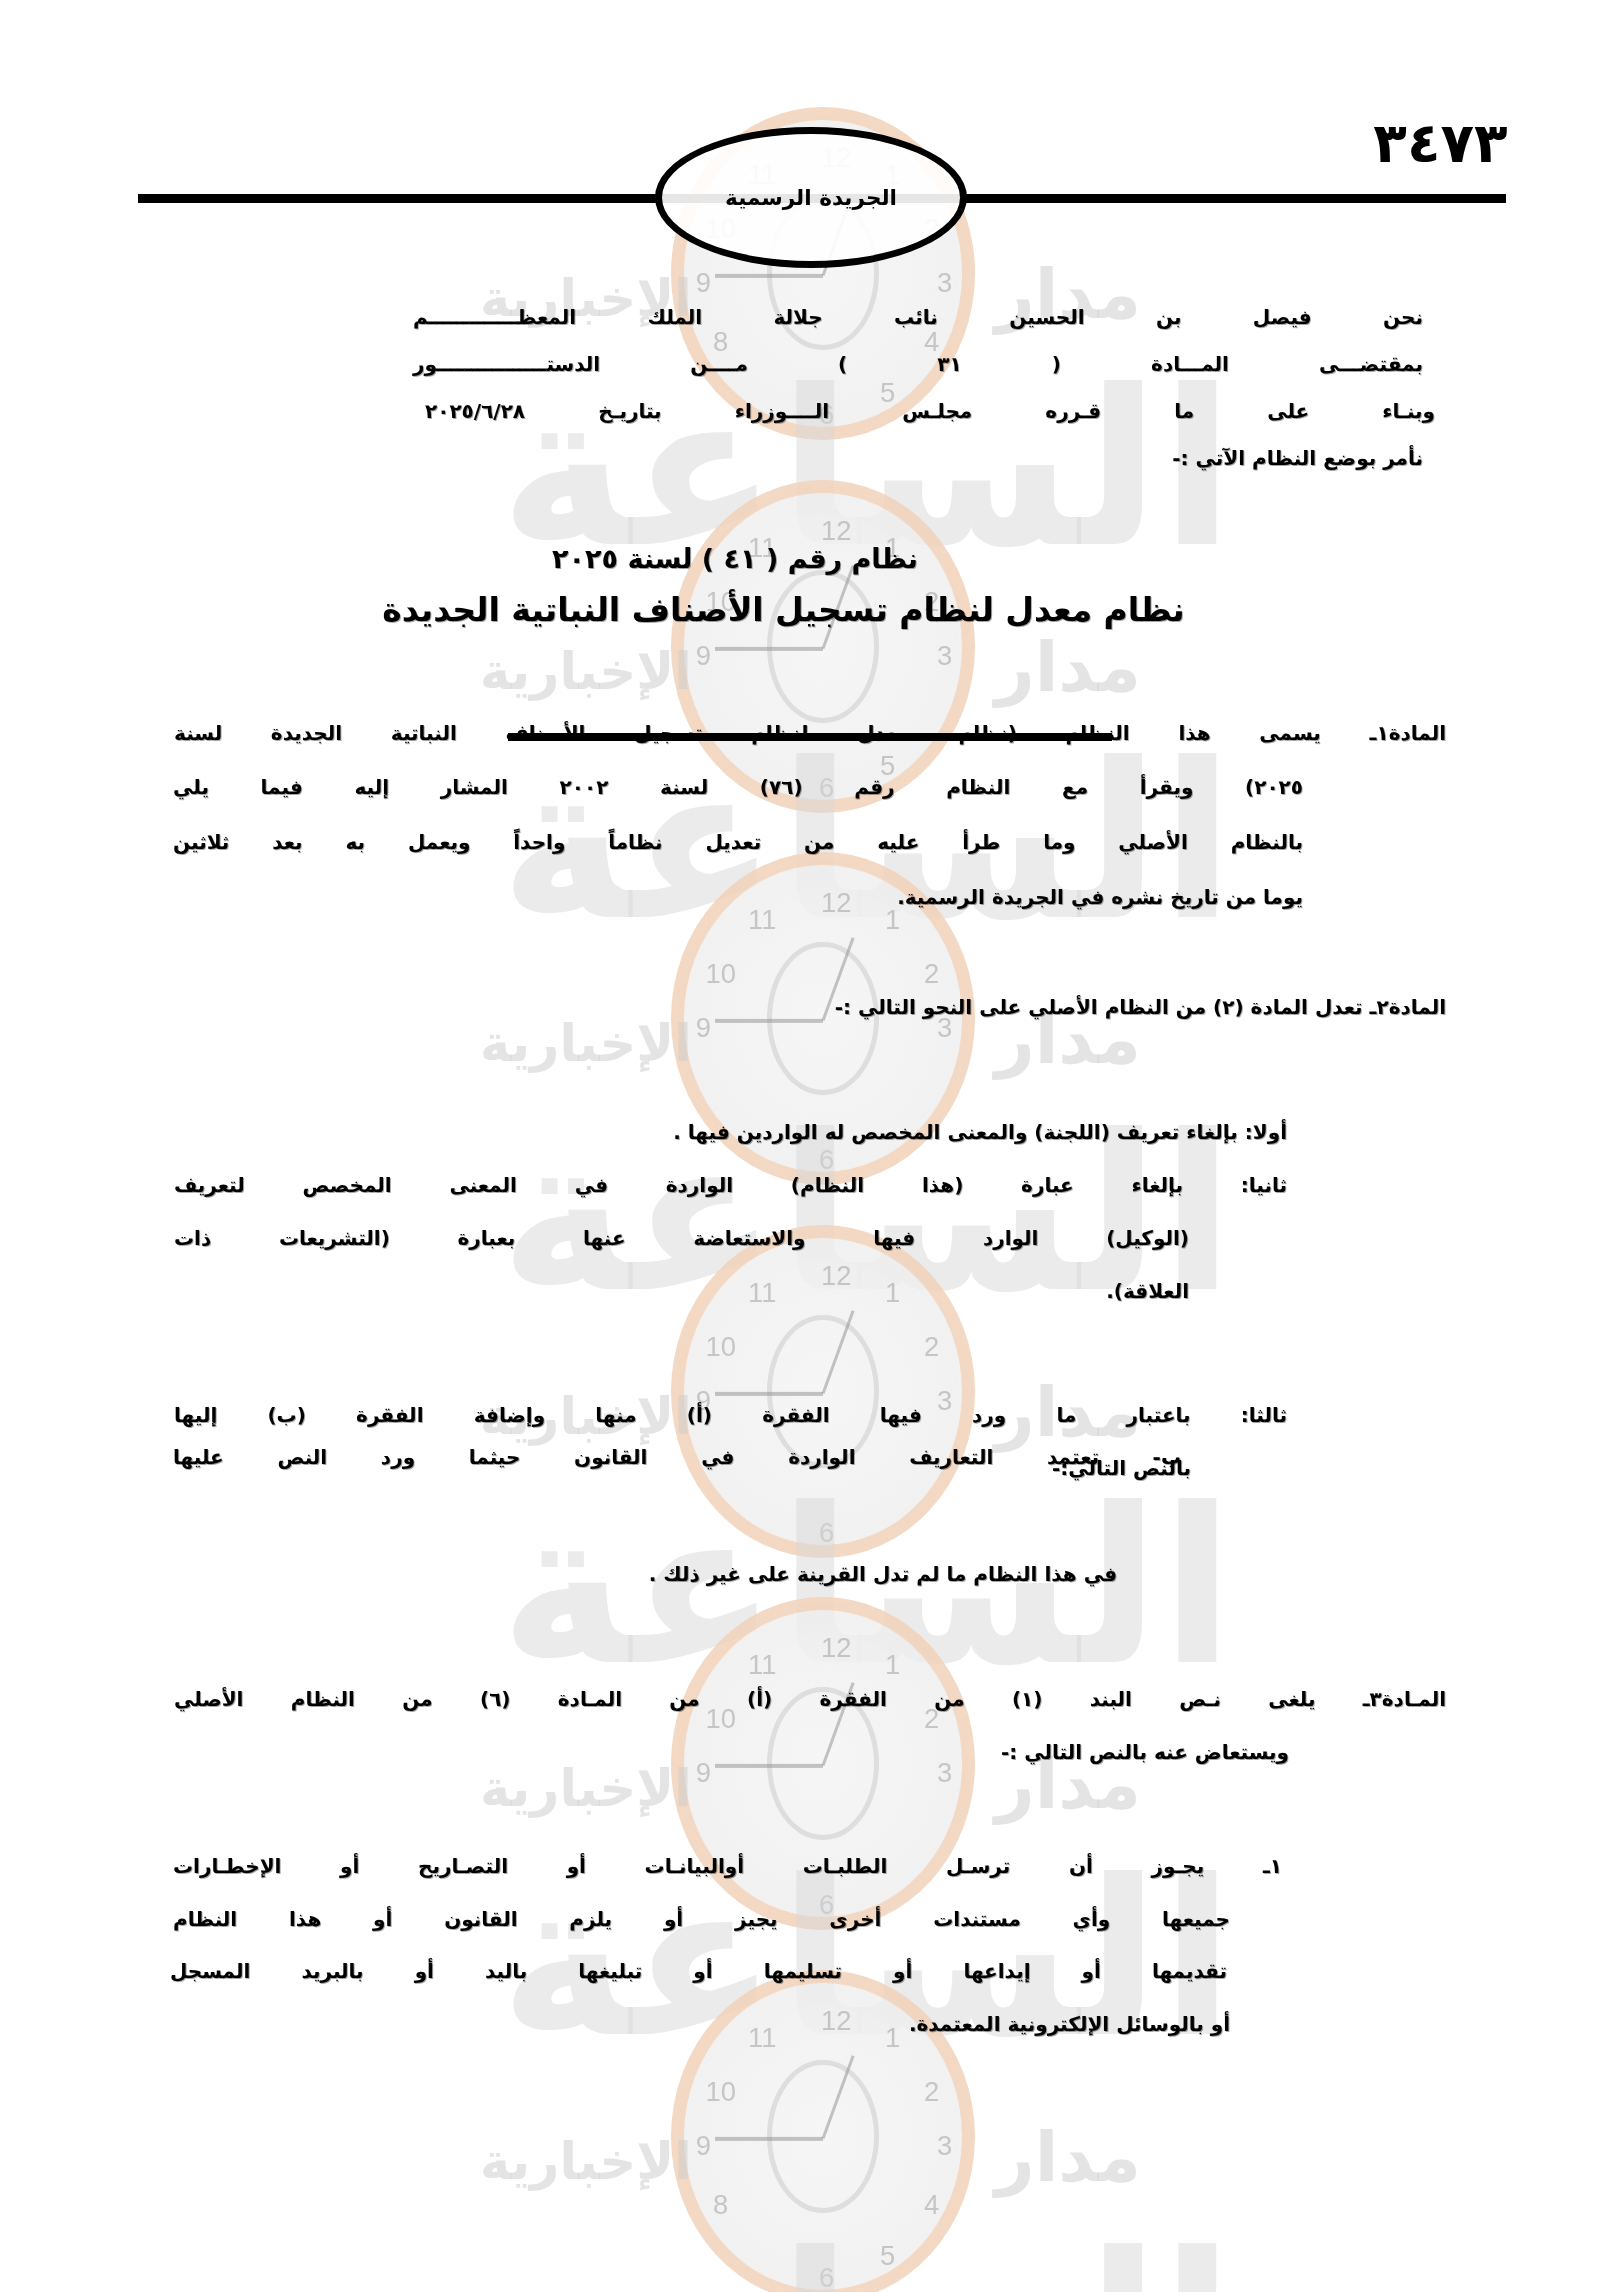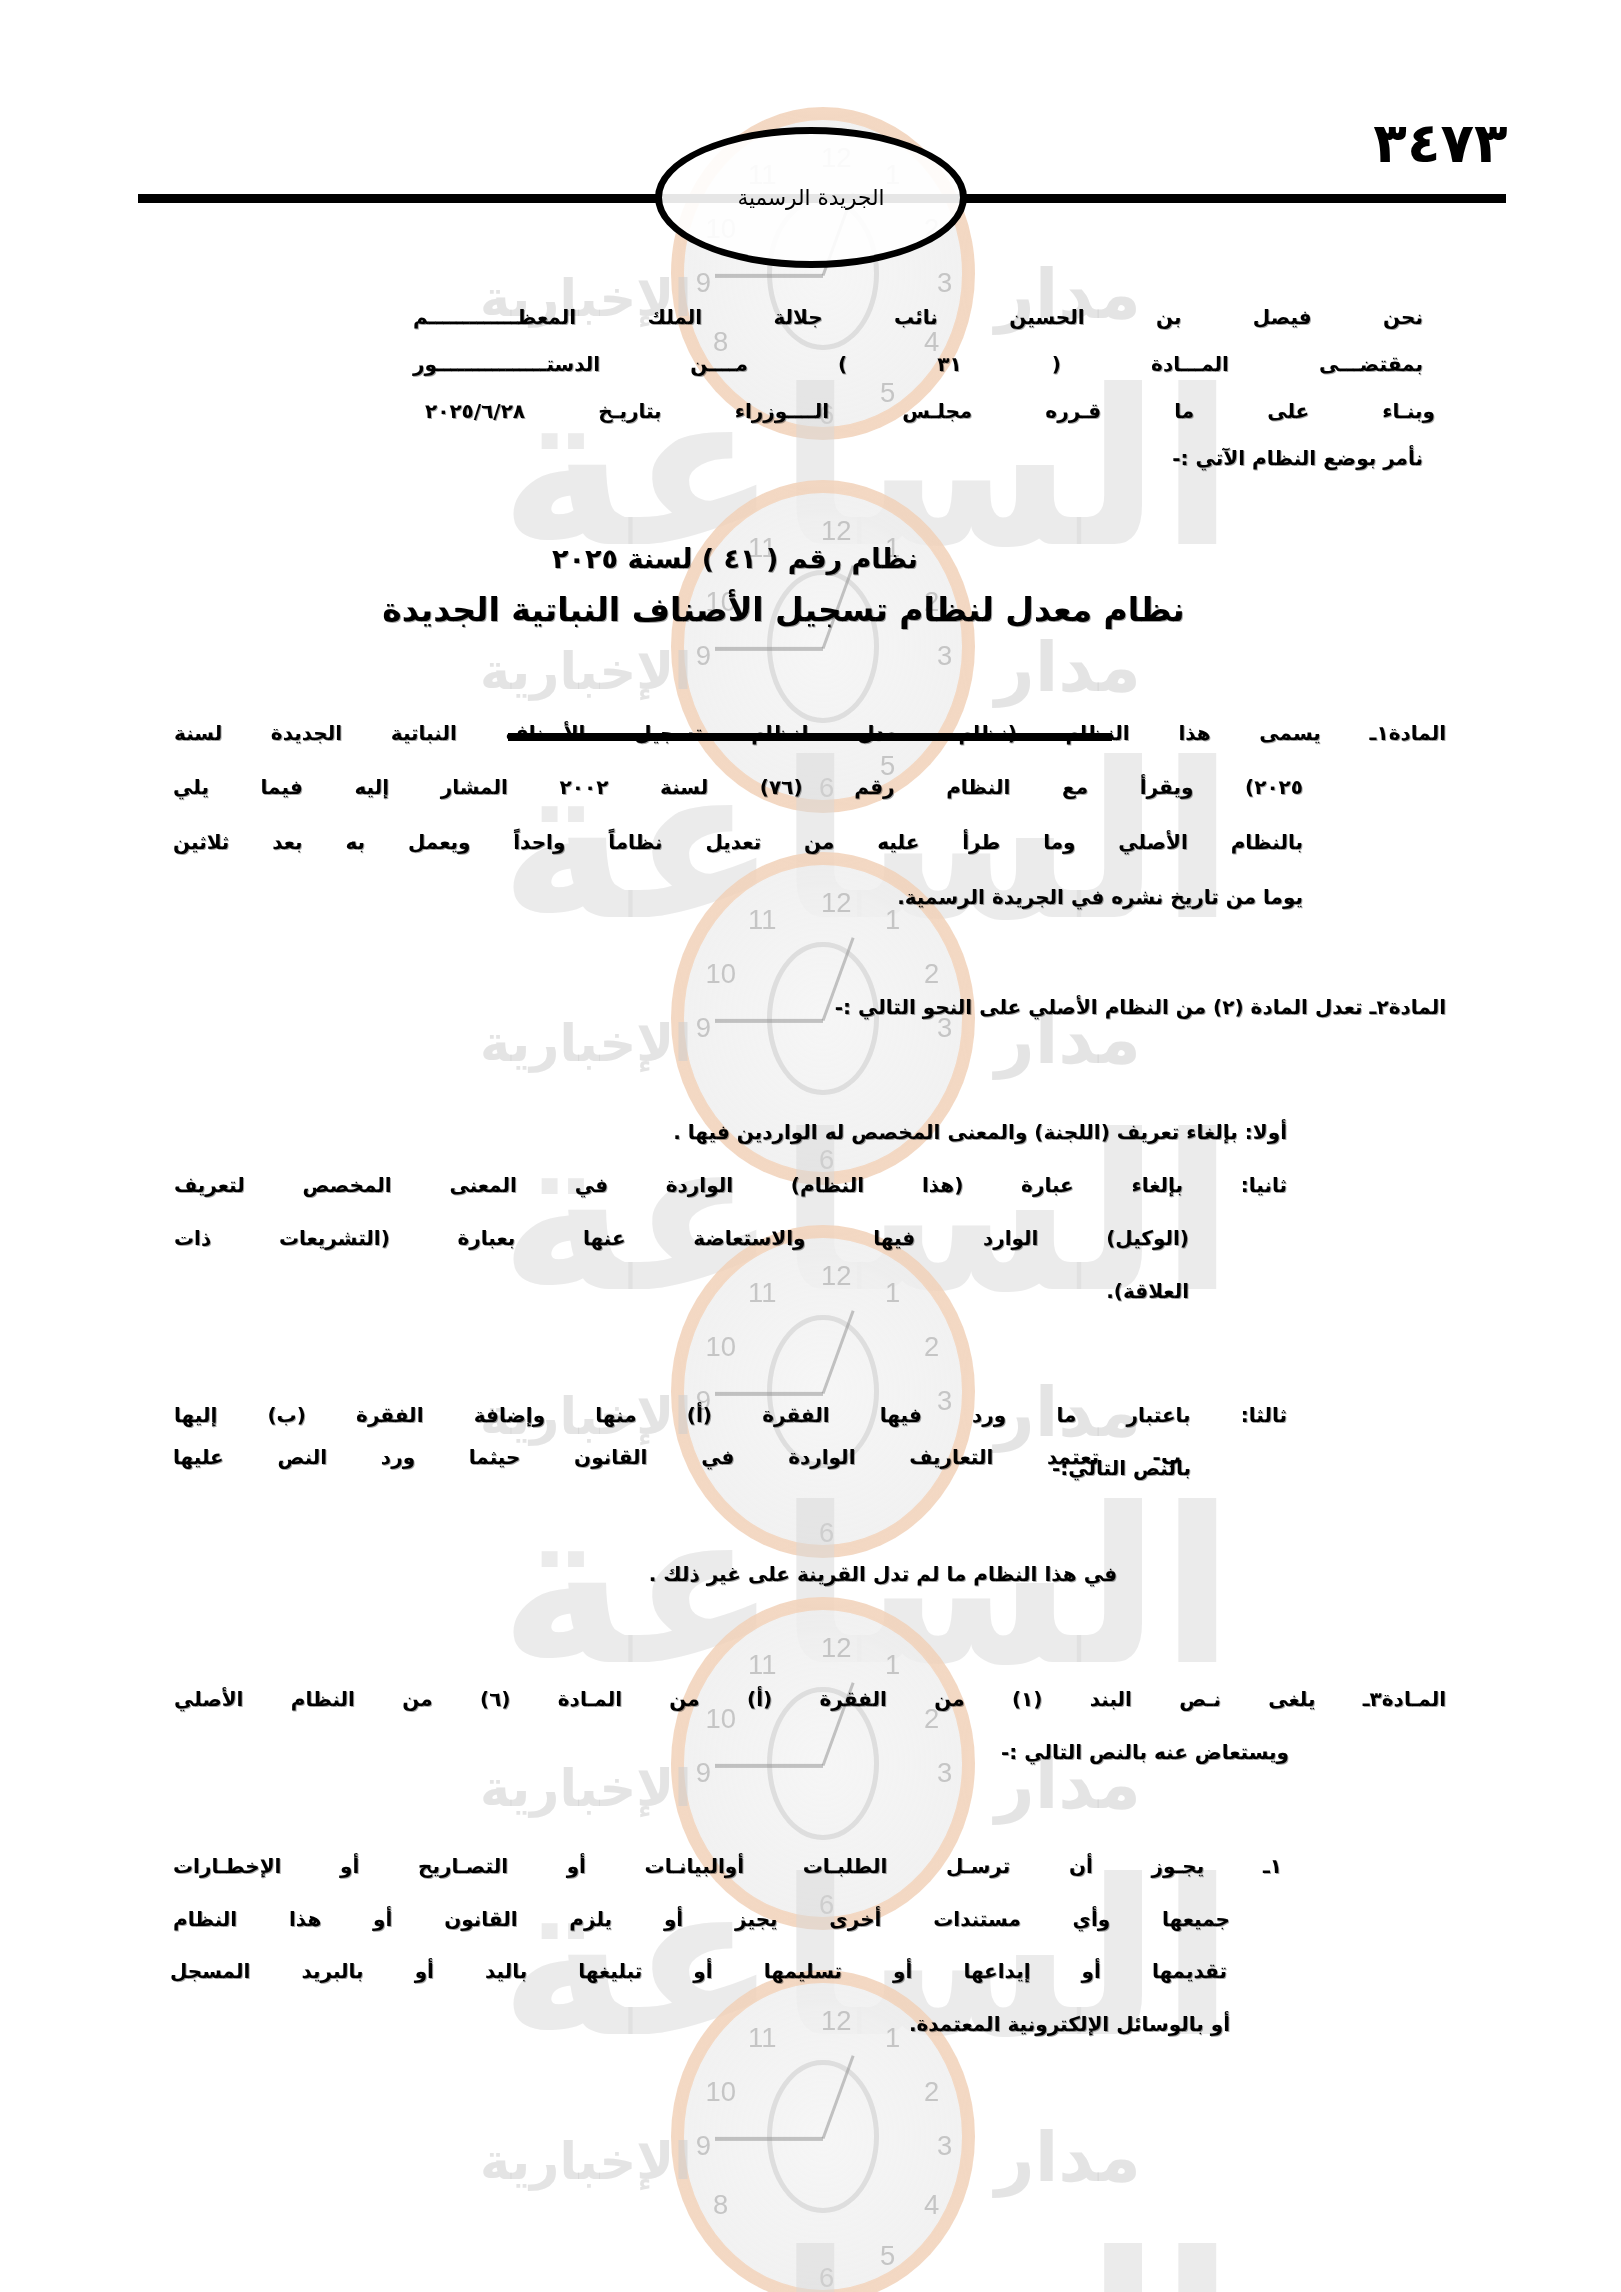--- a/index.html
+++ b/index.html
@@ -19,21 +19,21 @@
   .wm .w-ikh { position:absolute; left:0px; top:240px; font-family:"DejaVu Sans",sans-serif; font-weight:bold;
                font-size:51px; color:rgba(205,205,205,0.55); }
   .wm .w-saa { position:absolute; left:19.6px; top:333px; font-family:"DejaVu Sans",sans-serif; font-weight:bold;
                font-size:216px; line-height:1; color:rgba(215,215,215,0.5); }
 
   
   .header-rule { position:absolute; left:138px; top:194px; width:1368px; height:8.8px; background:#000; }
   .header-oval { position:absolute; left:655px; top:127px; width:312px; height:141px; border-radius:50%;
                  border:7.8px solid #000; box-sizing:border-box; background:rgba(255,255,255,0.9);
                  display:flex; align-items:center; justify-content:center; }
-  .header-oval span { font-family:"DejaVu Sans",sans-serif; font-weight:normal; font-size:21.6px; }
+  .header-oval span { font-family:"DejaVu Sans",sans-serif; font-weight:bold; font-size:21.6px; }
   .page-number { position:absolute; left:1367px; top:116px; width:147px; text-align:center;
                  font-family:"DejaVu Sans",sans-serif; font-weight:bold; font-size:55px; line-height:1; letter-spacing:2px; }
 
   
   .line { position:absolute; font-family:"DejaVu Sans",sans-serif; font-weight:bold; font-size:20px;
           line-height:43px; white-space:nowrap; direction:rtl; text-shadow:1px 1px 0 rgba(0,0,0,0.35); }
   .just { text-align-last:justify; text-align:justify; white-space:normal; }
 
   .title-rule { position:absolute; left:508px; top:733px; width:604px; height:7.8px; background:#000; }
 </style>

